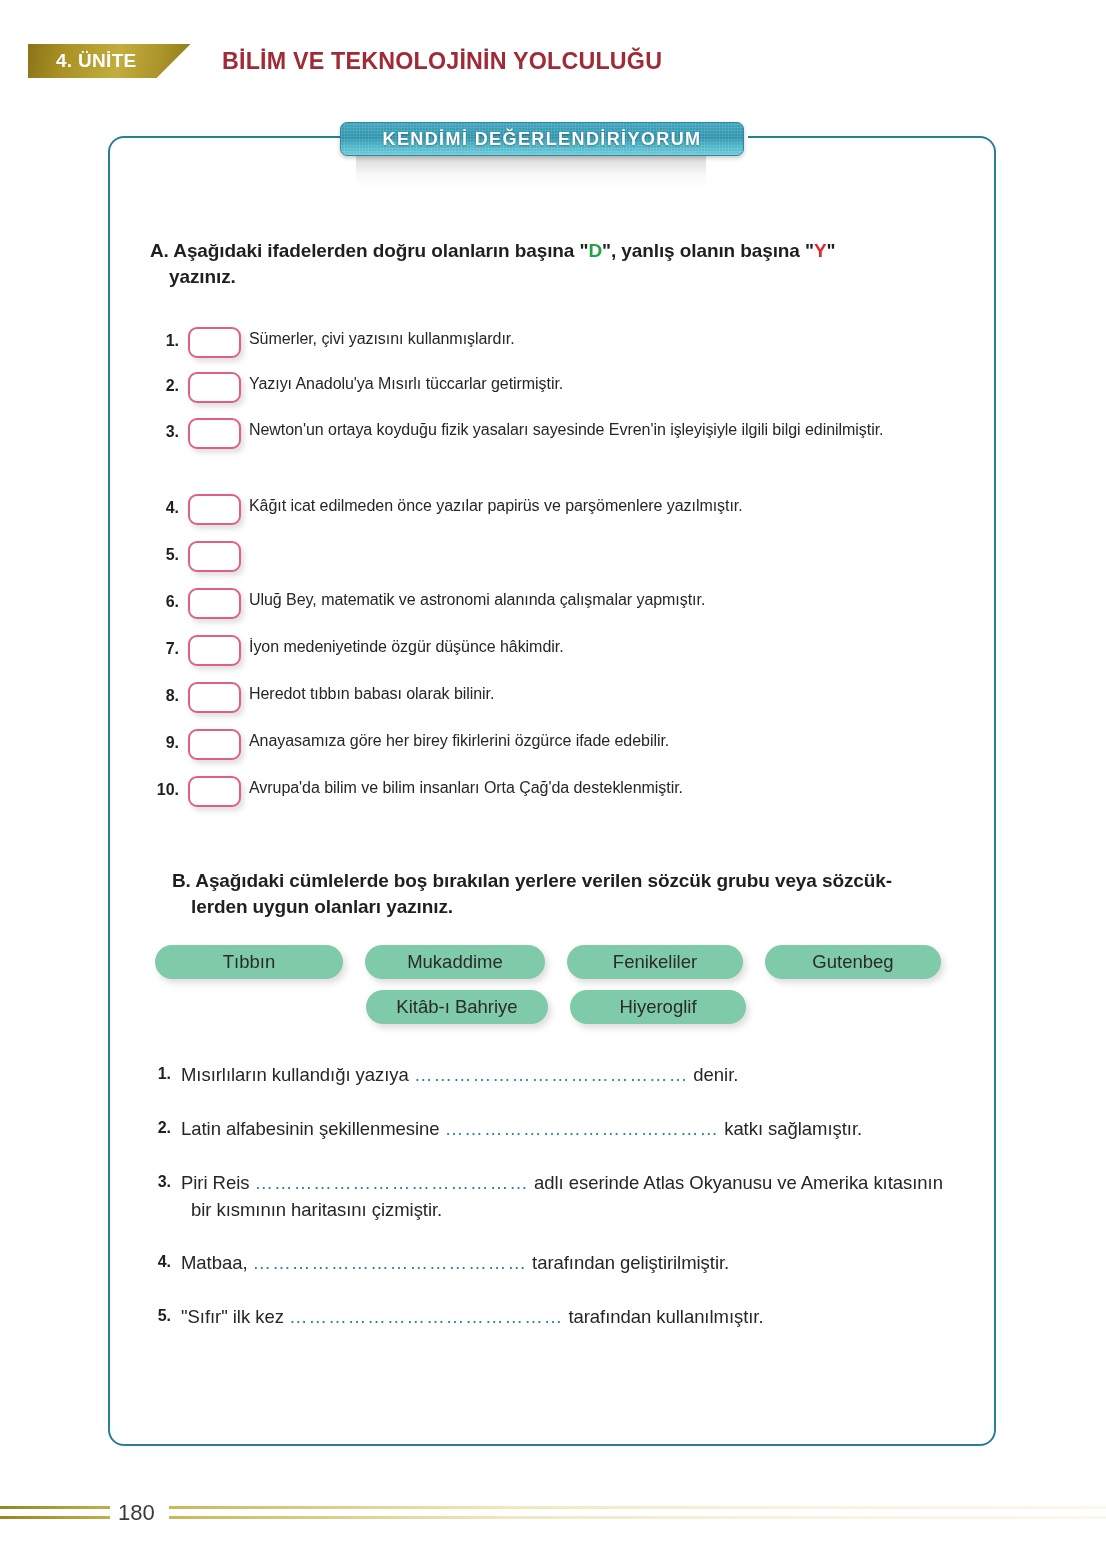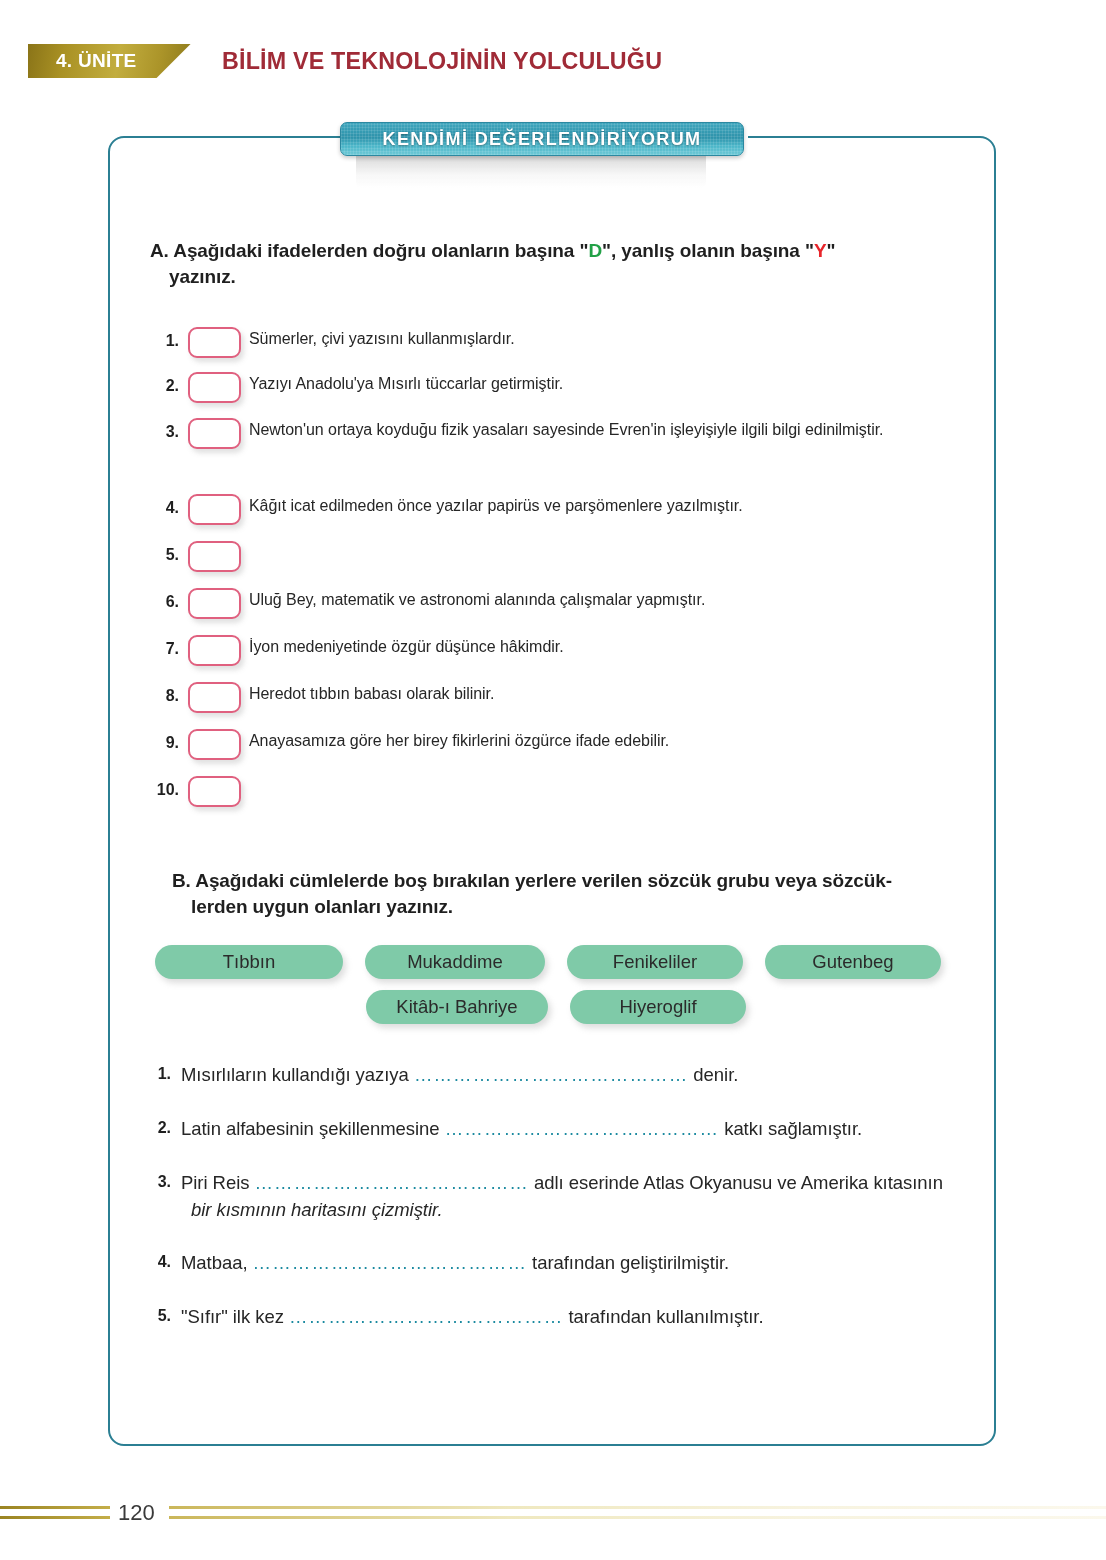--- a/index.html
+++ b/index.html
@@ -321,20 +321,21 @@
   <div class="tf-text">Heredot tıbbın babası olarak bilinir.</div>
 </div>
 <div class="tf-item" style="top:727px;">
   <div class="tf-num">9.</div>
   <div class="tf-box"></div>
   <div class="tf-text">Anayasamıza göre her birey fikirlerini özgürce ifade edebilir.</div>
 </div>
 <div class="tf-item" style="top:774px;">
   <div class="tf-num">10.</div>
   <div class="tf-box"></div>
+  <div class="tf-text">Avrupa'da bilim ve bilim insanları Orta Çağ'da desteklenmiştir.</div>
 </div>
 
 <div class="q-heading" style="left:144px; top:868px; width:850px;margin-left:28px;">
   <span class="hang">B. Aşağıdaki cümlelerde boş bırakılan yerlere verilen sözcük grubu veya sözcük-</span>
   <span style="display:block; padding-left:19px;">lerden uygun olanları yazınız.</span>
 </div>
 
 <div class="wordbank-row" style="left:155px; top:945px; gap:22px;">
   <div class="word-pill" style="width:188px;">Tıbbın</div>
   <div class="word-pill" style="width:180px;">Mukaddime</div>
@@ -355,33 +356,33 @@
 <div class="fill-item" style="top:1116px;">
   <div class="fill-num">2.</div>
   <div class="fill-text">
     <span>Latin alfabesinin şekillenmesine </span><span class="blank">……………………………………</span><span> katkı sağlamıştır.</span>
   </div>
 </div>
 <div class="fill-item" style="top:1170px;">
   <div class="fill-num">3.</div>
   <div class="fill-text">
     <span>Piri Reis </span><span class="blank">……………………………………</span><span> adlı eserinde Atlas Okyanusu ve Amerika kıtasının</span>
-    <span style="display:block; padding-left:10px;font-style:italic;">bir kısmının haritasını çizmiştir.</span>
+    <span style="display:block; padding-left:10px;">bir kısmının haritasını çizmiştir.</span>
   </div>
 </div>
 <div class="fill-item" style="top:1250px;">
   <div class="fill-num">4.</div>
   <div class="fill-text">
     <span>Matbaa, </span><span class="blank">……………………………………</span><span> tarafından geliştirilmiştir.</span>
   </div>
 </div>
 <div class="fill-item" style="top:1304px;">
   <div class="fill-num">5.</div>
   <div class="fill-text">
     <span>"Sıfır" ilk kez </span><span class="blank">……………………………………</span><span> tarafından kullanılmıştır.</span>
   </div>
 </div>
 
 <div class="footer">
   <div class="footer-rule top"></div>
   <div class="footer-rule bottom"></div>
-  <div class="page-number">120</div>
+  <div class="page-number">180</div>
 </div>
 
 </body></html>

